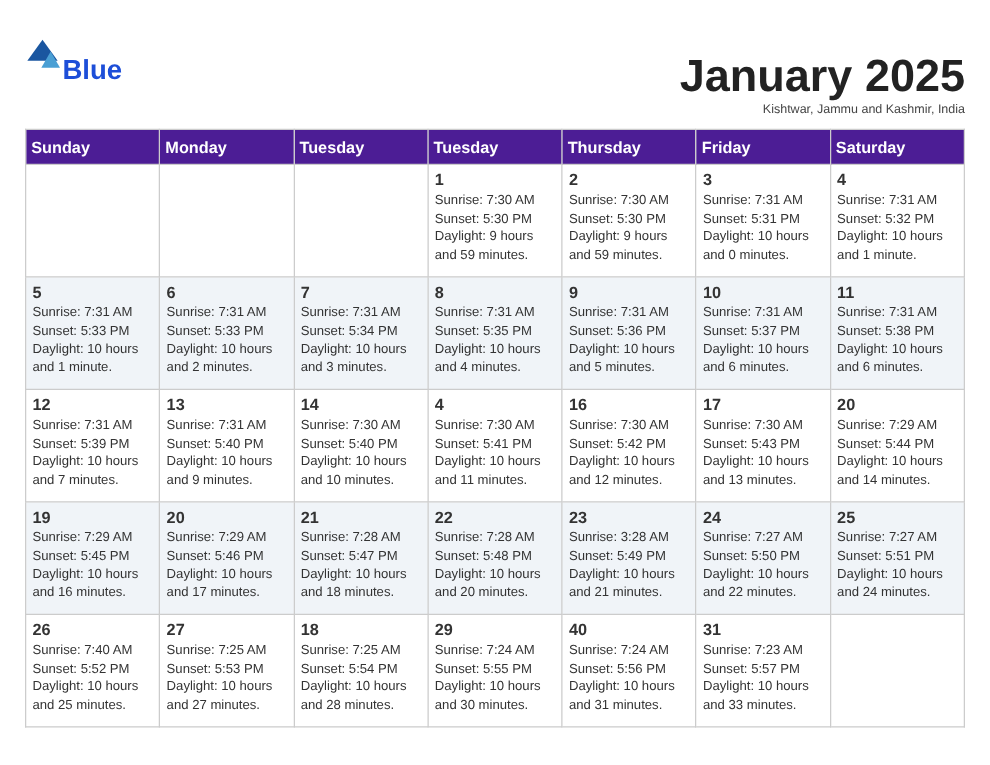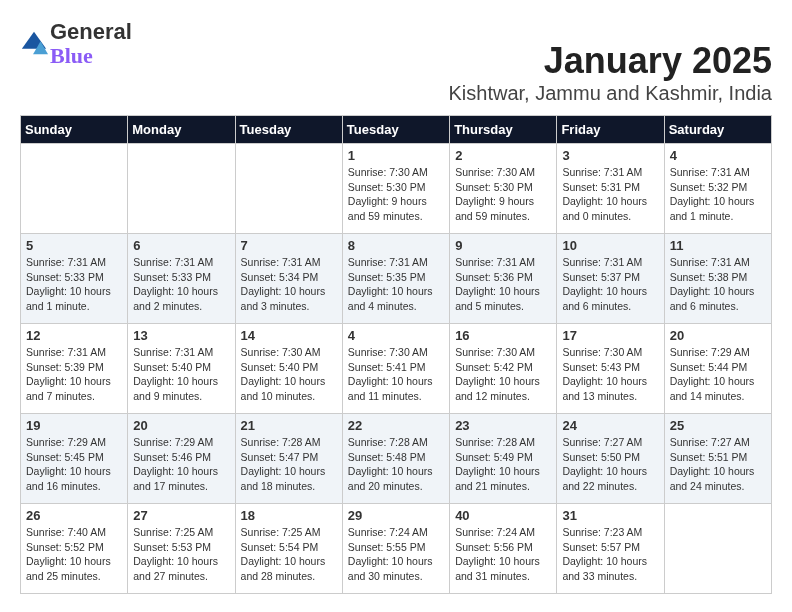--- a/index.html
+++ b/index.html
@@ -19,46 +19,46 @@
     .logo {
       display: flex;
       align-items: center;
     }
     .logo-text {
       font-size: 22px;
       font-weight: bold;
       line-height: 1.1;
     }
     .logo-general { color: #333; }
-    .logo-blue { color: #8b5cf6; font-family: Liberation Serif, serif; }
+    .logo-blue { color: #1d4ed8; }
     .logo-icon {
       width: 28px;
       height: 28px;
       margin-right: 2px;
     }
     .title-block {
       text-align: right;
       margin-top: 20px;
     }
     .month-title {
       font-size: 36px;
       font-weight: bold;
       color: #222;
     }
     .location-title {
-      font-size: 20px;
+      font-size: 10px;
       color: #444;
     }
     table {
       width: 100%;
       border-collapse: collapse;
       table-layout: fixed;
     }
     thead tr {
-      background-color: #0f172a;
+      background-color: #4c1d95;
     }
     thead th {
       color: #fff;
       font-size: 13px;
       font-weight: bold;
       padding: 6px 4px;
       text-align: left;
       border: 1px solid #ccc;
     }
     tbody tr {
@@ -91,21 +91,21 @@
 </head>
 <body>
 
 <div class="header">
   <div class="logo">
     <svg class="logo-icon" viewBox="0 0 30 30" xmlns="http://www.w3.org/2000/svg">
       <polygon points="15,2 28,20 2,20" fill="#1a56a0"></polygon>
       <polygon points="22,12 30,26 14,26" fill="#4a9fd4"></polygon>
     </svg>
     <div class="logo-text">
-      <span class="logo-general">General</span><br>
+      <br>
       <span class="logo-blue">Blue</span>
     </div>
   </div>
   <div class="title-block">
     <div class="month-title">January 2025</div>
     <div class="location-title">Kishtwar, Jammu and Kashmir, India</div>
   </div>
 </div>
 
 <table>
@@ -258,21 +258,21 @@
 Daylight: 10 hours and 18 minutes.</div>
         </td>
         <td>
           <span class="day-number">22</span>
           <div class="cell-content">Sunrise: 7:28 AM
 Sunset: 5:48 PM
 Daylight: 10 hours and 20 minutes.</div>
         </td>
         <td>
           <span class="day-number">23</span>
-          <div class="cell-content">Sunrise: 7:28 AM
+          <div class="cell-content">Sunrise: 3:28 AM
 Sunset: 5:49 PM
 Daylight: 10 hours and 21 minutes.</div>
         </td>
         <td>
           <span class="day-number">24</span>
           <div class="cell-content">Sunrise: 7:27 AM
 Sunset: 5:50 PM
 Daylight: 10 hours and 22 minutes.</div>
         </td>
         <td>

